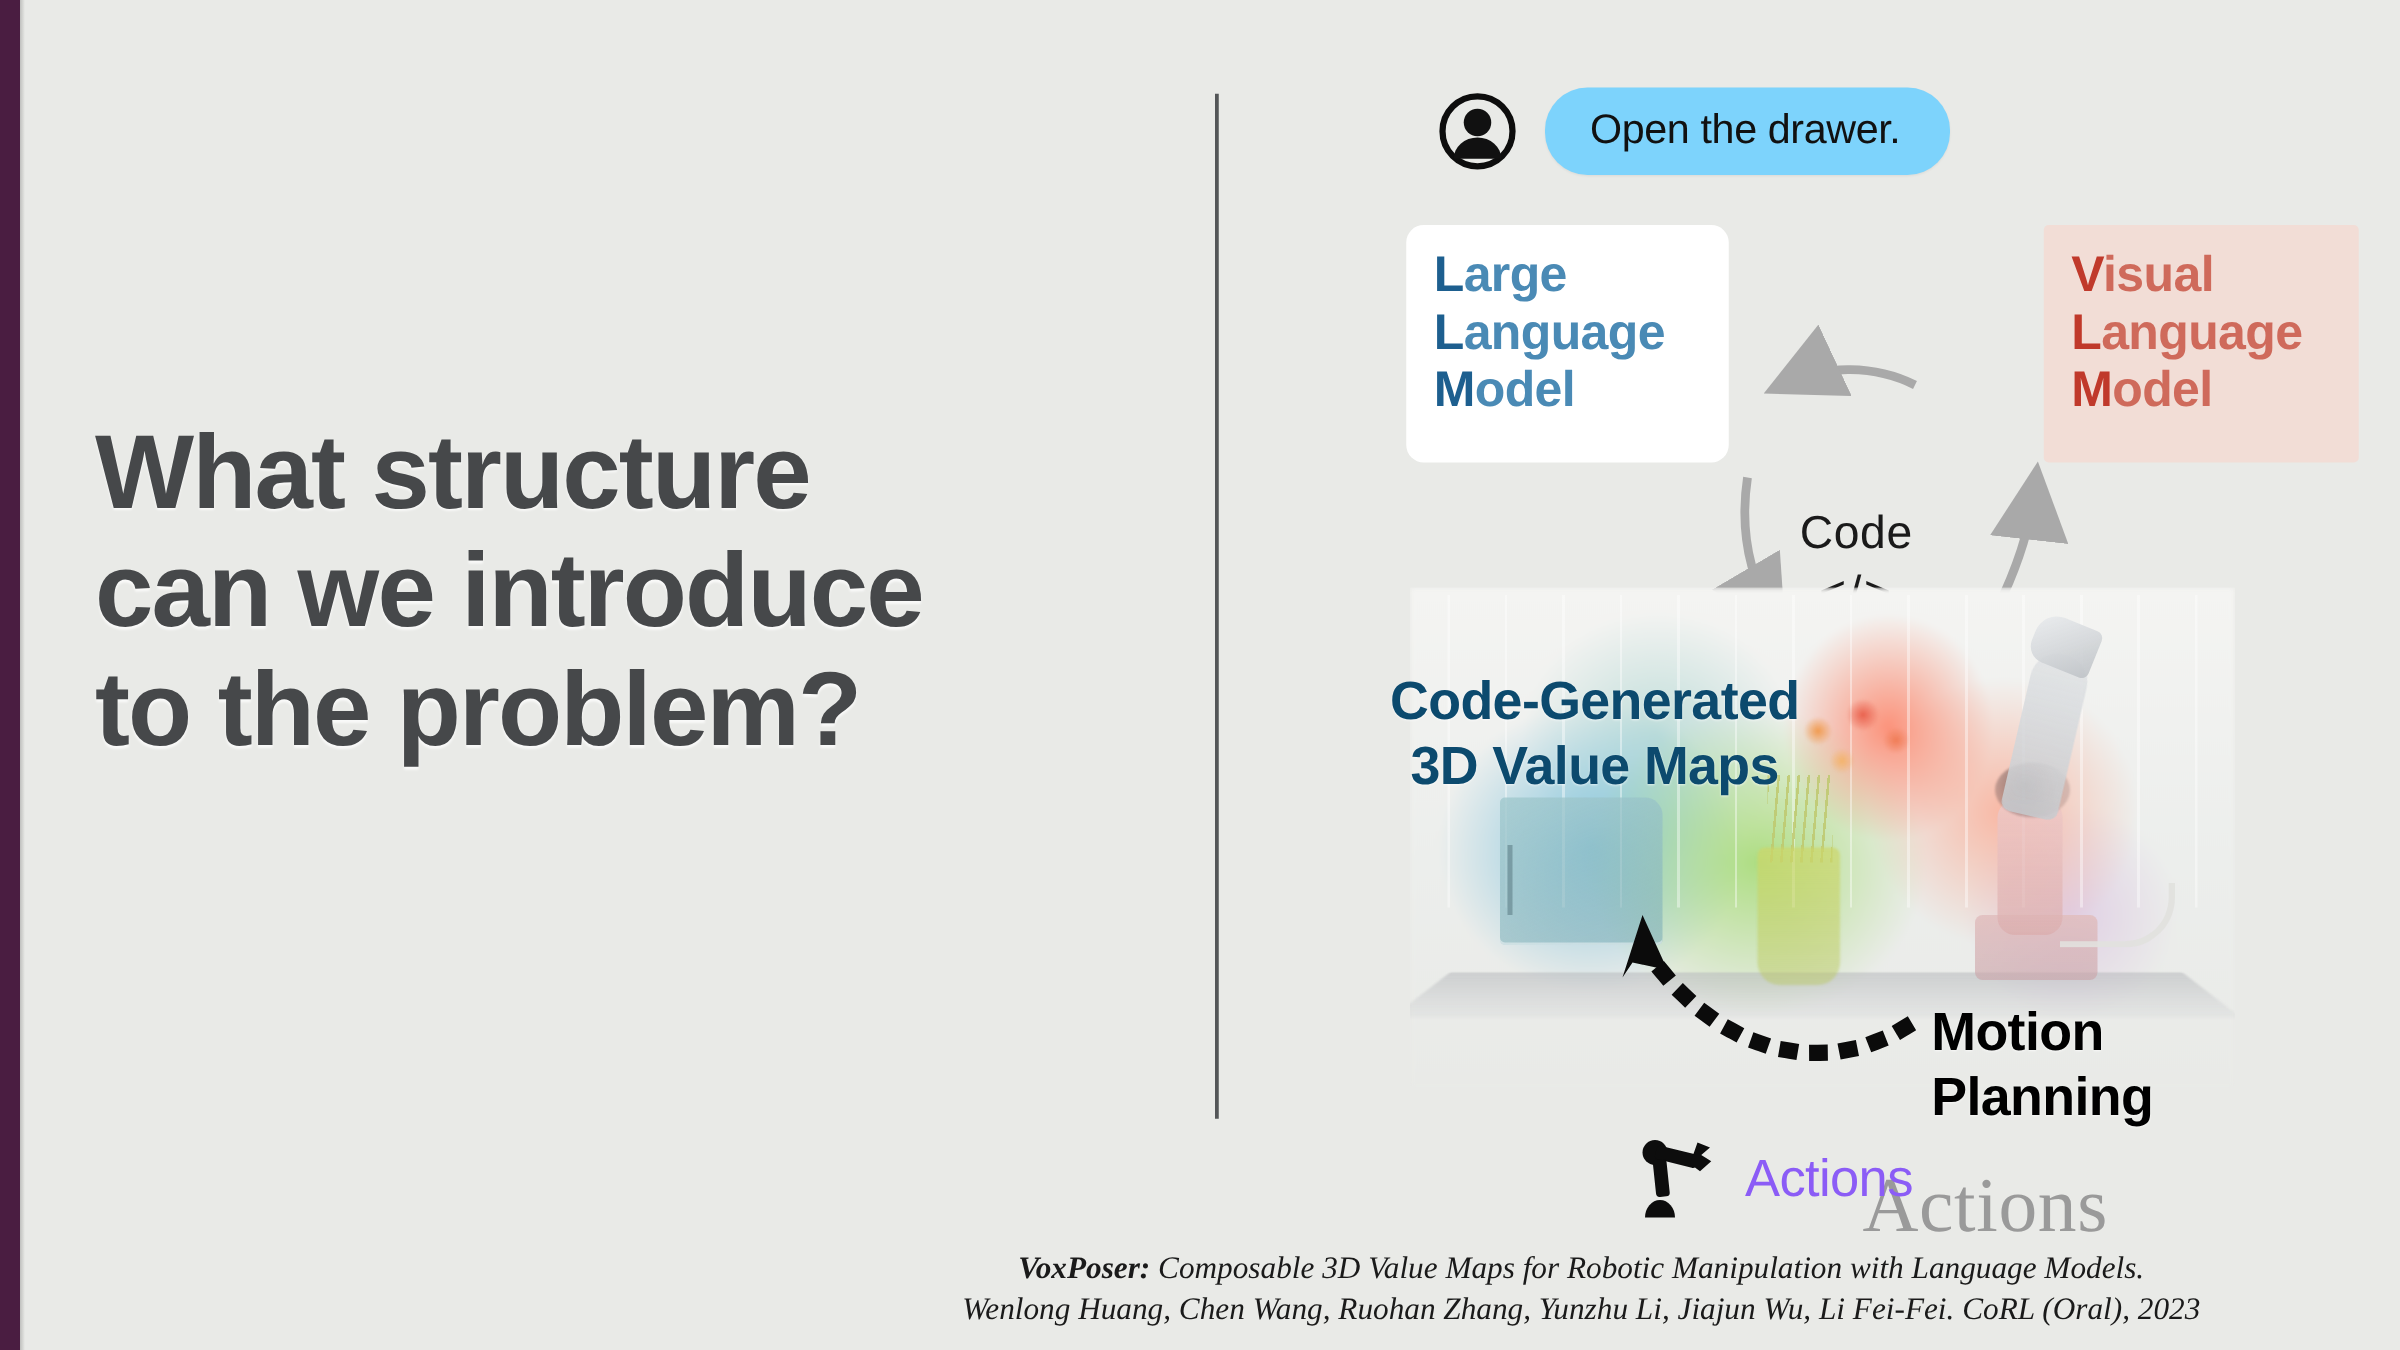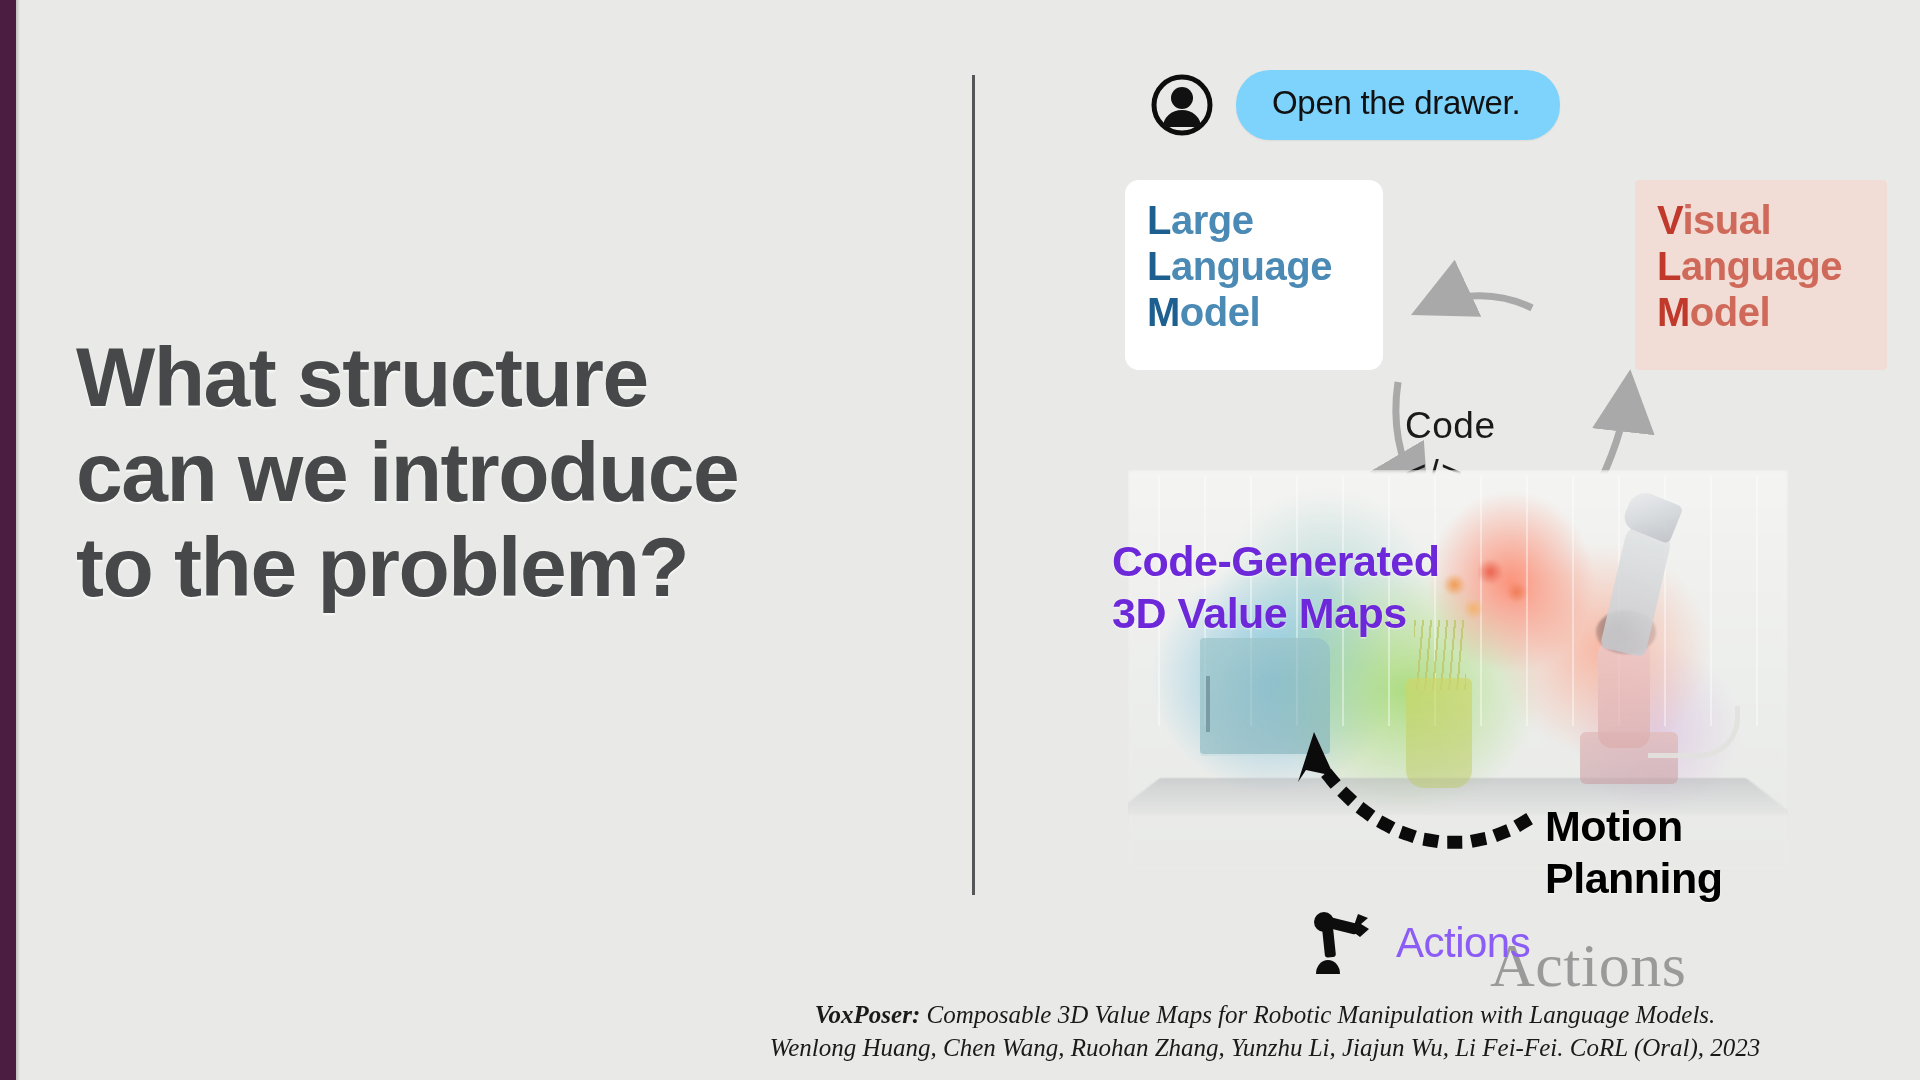--- a/index.html
+++ b/index.html
@@ -92,21 +92,21 @@
     white-space:nowrap;
   }
   #llm-box .model-line{ color:#4a8ab5; }
   #llm-box .cap{ color:#1d5f8f; }
   #vlm-box .model-line{ color:#cf6a5b; }
   #vlm-box .cap{ color:#c0392b; }
 
   
   #code-label{
     position:absolute; left:405px; top:375px;
-    text-align:left; width:160px;
+    text-align:center; width:160px;
   }
   #code-label .code-word{
     font-size:37px; color:#1a1a1a; letter-spacing:.5px;
     font-family:"Liberation Sans", sans-serif;
   }
   #code-label .code-glyph{
     font-size:37px; color:#1a1a1a; letter-spacing:2px; margin-top:6px;
   }
 
   
@@ -223,21 +223,21 @@
     filter:blur(.4px);
   }
 
   
   #trajectory{ position:absolute; left:0; top:0; width:660px; height:400px; }
 
   
   #label-cgvm{
     position:absolute; left:112px; top:505px;
     font-size:43px; font-weight:bold; line-height:1.22;
-    color:#6d28d9; letter-spacing:-.5px; text-align:left;
+    color:#0c4a6e; letter-spacing:-.5px; text-align:center;
     text-shadow:0 1px 2px rgba(255,255,255,.65);
   }
   #label-motion{
     position:absolute; left:545px; top:770px;
     font-size:43px; font-weight:bold; line-height:1.22;
     color:#000000; letter-spacing:-.5px;
     text-shadow:0 1px 2px rgba(255,255,255,.7);
   }
 
   

